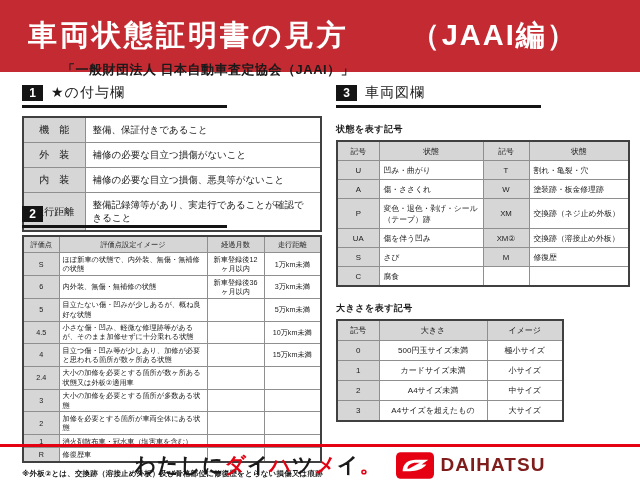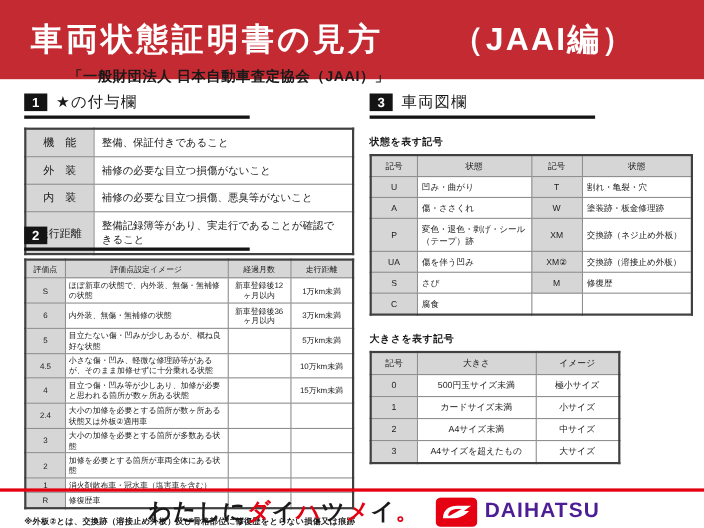--- a/index.html
+++ b/index.html
@@ -50,21 +50,21 @@
   .t4 th,.t4 td{border:1px solid #8f8f8f;font-size:8px;padding:4px 3px;text-align:center;}
   .t4 thead th{background:#d6d6d6;font-weight:normal;}
   .t4 tbody th{background:#d6d6d6;font-weight:normal;}
 
   .divider{position:absolute;left:0;top:444px;width:640px;height:3px;background:#e50012;}
 
   .footer{position:absolute;left:0;top:450px;width:640px;height:30px;display:flex;
           align-items:center;justify-content:center;gap:14px;}
   .slogan{font-weight:bold;font-size:21px;letter-spacing:1px;white-space:nowrap;margin-left:40px;}
   .brand-wrap{display:flex;align-items:center;gap:7px;}
-  .brand-text{color:#4c1d95;font-weight:bold;font-size:19px;letter-spacing:1px;}
+  .brand-text{color:#7f1d1d;font-weight:bold;font-size:19px;letter-spacing:1px;}
 </style>
 </head>
 <body>
 
 <div class="page">
 
   <div class="topbar">
     <span class="title">車両状態証明書の見方</span>
     <span class="suffix">（JAAI編）</span>
   </div>

